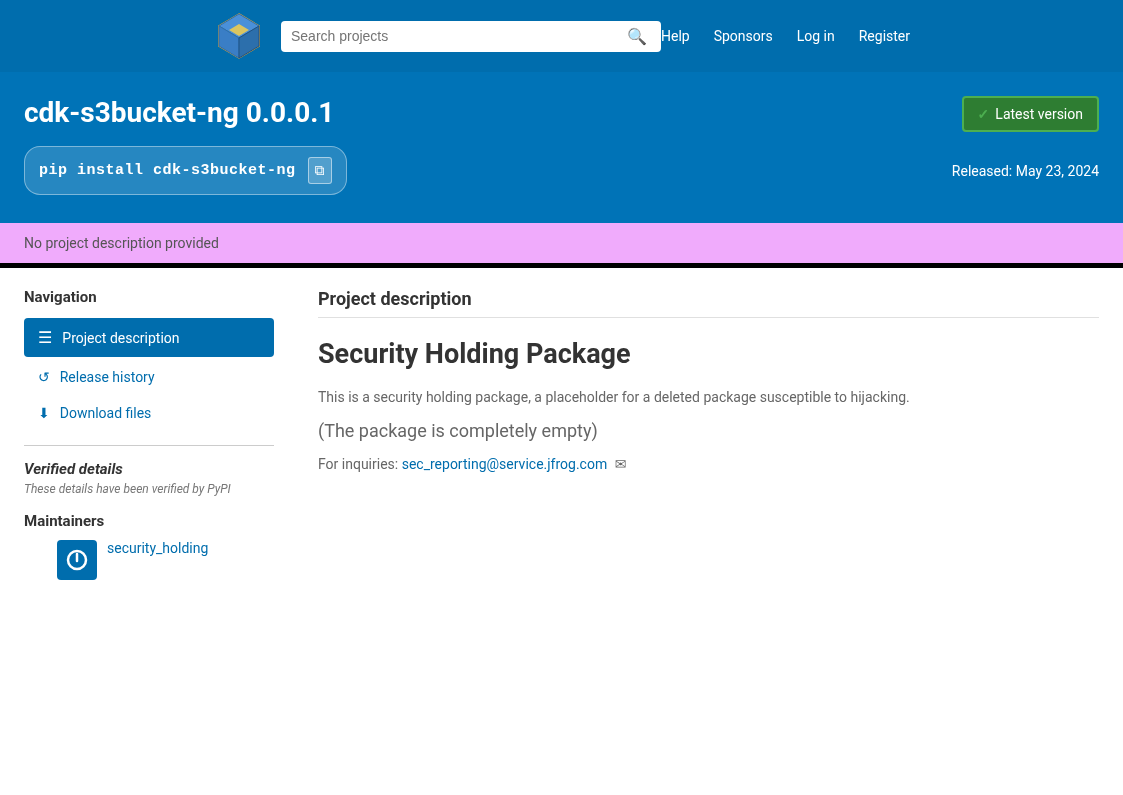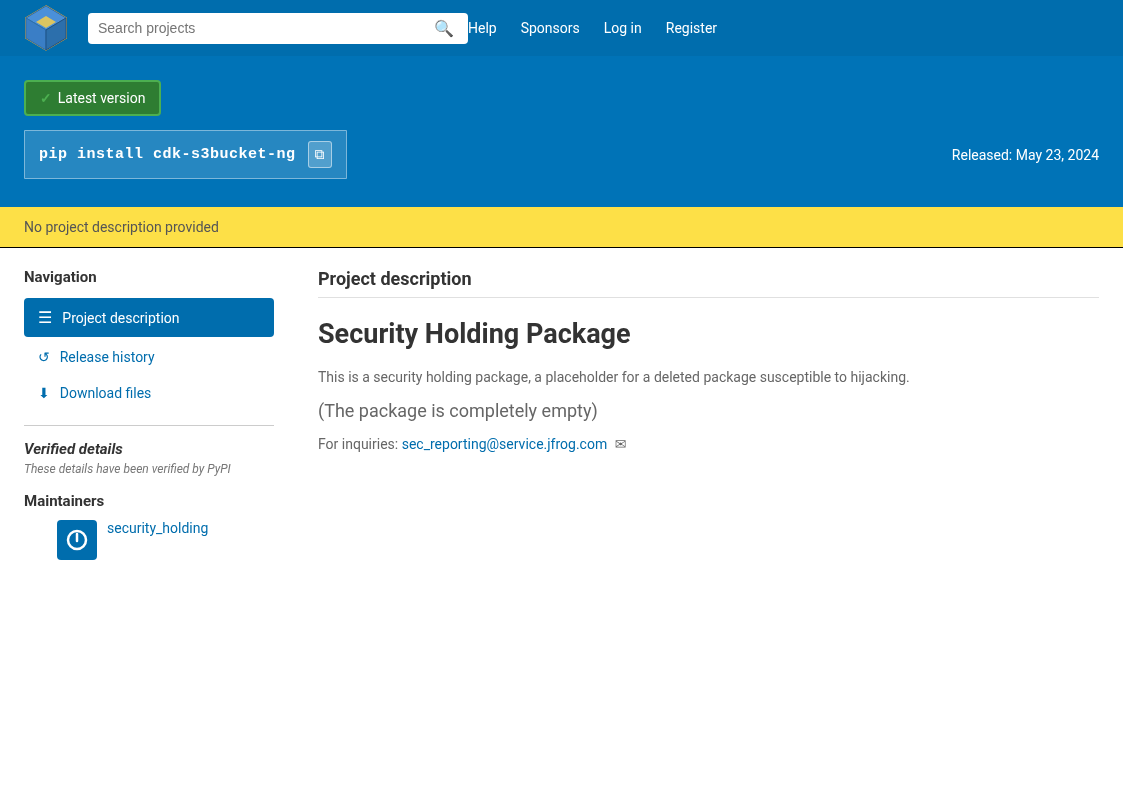--- a/index.html
+++ b/index.html
@@ -1,24 +1,24 @@
 <!DOCTYPE html>
 <html><head>
   <meta charset="utf-8">
   <style>
     * { box-sizing: border-box; margin: 0; padding: 0; }
     body { font-family: -apple-system, BlinkMacSystemFont, 'Segoe UI', Roboto, sans-serif; font-size: 14px; color: #333; background: #fff; }
 
     
     .header {
       background-color: #006DAD;
-      padding: 2px 20px;
-      display: flex;
-      align-items: center;
-      justify-content: flex-start;
+      padding: 10px 20px;
+      display: flex;
+      align-items: center;
+      justify-content: center;
     }
     .header-left {
       display: flex;
       align-items: center;
       gap: 16px;
     }
     .logo {
       width: 52px;
       height: 52px;
       flex-shrink: 0;
@@ -94,21 +94,21 @@
       display: flex;
       align-items: center;
       justify-content: space-between;
       margin-top: 14px;
     }
     .pip-install-box {
       display: flex;
       align-items: center;
       background: rgba(255,255,255,0.15);
       border: 1px solid rgba(255,255,255,0.4);
-      border-radius: 1px;
+      border-radius: 16px;
       padding: 10px 14px;
       gap: 12px;
     }
     .pip-command {
       font-family: 'Courier New', monospace;
       font-size: 15px;
       font-weight: bold;
       color: #fff;
       letter-spacing: 0.5px;
     }
@@ -121,22 +121,22 @@
       padding: 4px 6px;
       font-size: 14px;
     }
     .release-date {
       color: #fff;
       font-size: 14px;
     }
 
     
     .warning-bar {
-      background: #fde047;
-      border-bottom: 1px solid #000000;
+      background: #f0abfc;
+      border-bottom: 5px solid #000000;
       padding: 12px 24px;
       color: #555;
       font-size: 14px;
     }
 
     
     .main-content {
       display: flex;
       gap: 4px;
       padding: 20px 24px;
@@ -296,20 +296,21 @@
   <nav class="header-nav">
     <a href="#">Help</a>
     <a href="#">Sponsors</a>
     <a href="#">Log in</a>
     <a href="#">Register</a>
   </nav>
 </header>
 
 <div class="package-hero">
   <div class="package-title-row">
+    <h1 class="package-title">cdk-s3bucket-ng 0.0.0.1</h1>
     <a href="#" class="latest-version-btn">
       <span class="check">✓</span>
       <span>Latest version</span>
     </a>
   </div>
 
   <div class="pip-install-row">
     <div class="pip-install-box">
       <span class="pip-command">pip install cdk-s3bucket-ng</span>
       <button class="copy-btn">

